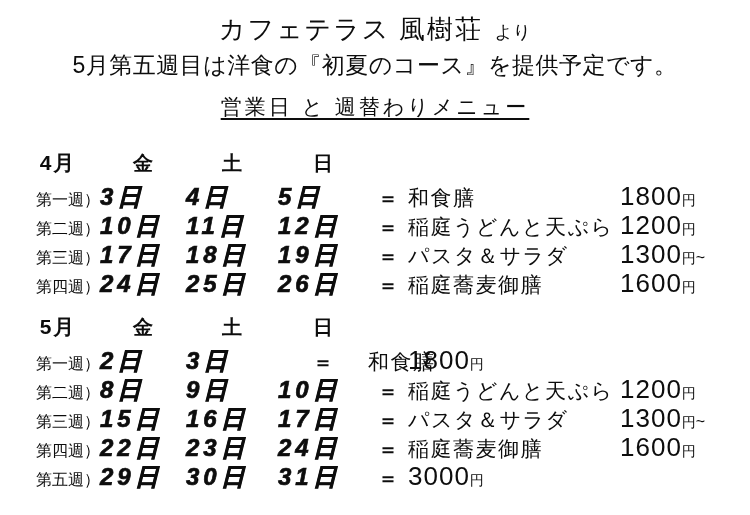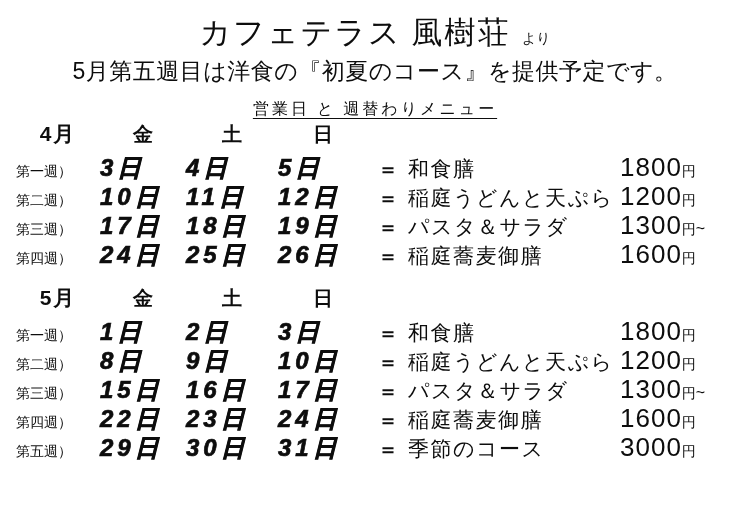--- a/index.html
+++ b/index.html
@@ -23,50 +23,50 @@
   }
 
   
   .title-line {
     text-align: center;
     line-height: 1.25;
     white-space: nowrap;
   }
   .title-main {
     font-family: "Liberation Serif", serif;
-    font-size: 31px;
+    font-size: 26px;
     letter-spacing: 2px;
   }
   .title-suffix {
     font-family: "Liberation Serif", serif;
-    font-size: 14px;
+    font-size: 18px;
     margin-left: 7px;
   }
   .subtitle {
     text-align: center;
     margin-top: 3px;
     font-size: 23px;
     font-weight: normal;
     letter-spacing: 0.5px;
     white-space: nowrap;
   }
   .heading-wrap {
     text-align: center;
     margin-top: 12px;
   }
   .section-heading {
-    font-family: Liberation Serif, serif;
-    font-size: 16px;
+    font-family: Liberation Sans, sans-serif;
+    font-size: 21px;
     letter-spacing: 3px;
     text-decoration: underline;
     text-underline-offset: 4px;
   }
 
   
-  .month-april { }
+  .month-april { margin-top: 28px; }
   .month-may   { margin-top: 16px; }
 
   .row {
     display: grid;
     grid-template-columns: 84px 86px 92px 90px 40px 212px 1fr;
     align-items: baseline;
     height: 29px;
   }
   .header-row { height: 30px; margin-bottom: 2px; }
 
@@ -75,22 +75,23 @@
     font-weight: bold;
     text-align: center;
     letter-spacing: 2px;
   }
   .day-head {
     font-size: 20px;
     font-weight: bold;
     text-align: center;
   }
   .week {
-    font-size: 14px;
-    white-space: nowrap;
+    font-size: 16px;
+    white-space: nowrap;
+    text-align: right;
   }
   .date {
     font-size: 24px;
     font-weight: 900;
     font-style: italic;
     letter-spacing: 4px;
     text-align: left;
     padding-right: 10px;
     white-space: nowrap;
     -webkit-text-stroke: 0.7px #0d0d0d;
@@ -182,21 +183,20 @@
       <span class="day-head">金</span>
       <span class="day-head">土</span>
       <span class="day-head">日</span>
       <span></span>
       <span></span>
       <span></span>
     </div>
 
     <div class="row">
       <span class="week">第一週）</span>
-      <span class="date">1日</span>
       <span class="date">2日</span>
       <span class="date">3日</span>
       <span class="eq">＝</span>
       <span class="menu">和食膳</span>
       <span class="price"><span class="num">1800</span><span class="yen">円</span><span class="tilde"></span></span>
     </div>
 
     <div class="row">
       <span class="week">第二週）</span>
       <span class="date">8日</span>
@@ -226,18 +226,17 @@
       <span class="menu">稲庭蕎麦御膳</span>
       <span class="price"><span class="num">1600</span><span class="yen">円</span><span class="tilde"></span></span>
     </div>
 
     <div class="row">
       <span class="week">第五週）</span>
       <span class="date">29日</span>
       <span class="date">30日</span>
       <span class="date">31日</span>
       <span class="eq">＝</span>
-      <span class="menu">季節のコース</span>
       <span class="price"><span class="num">3000</span><span class="yen">円</span><span class="tilde"></span></span>
     </div>
   </section>
 
 </div>
 
 </body></html>

